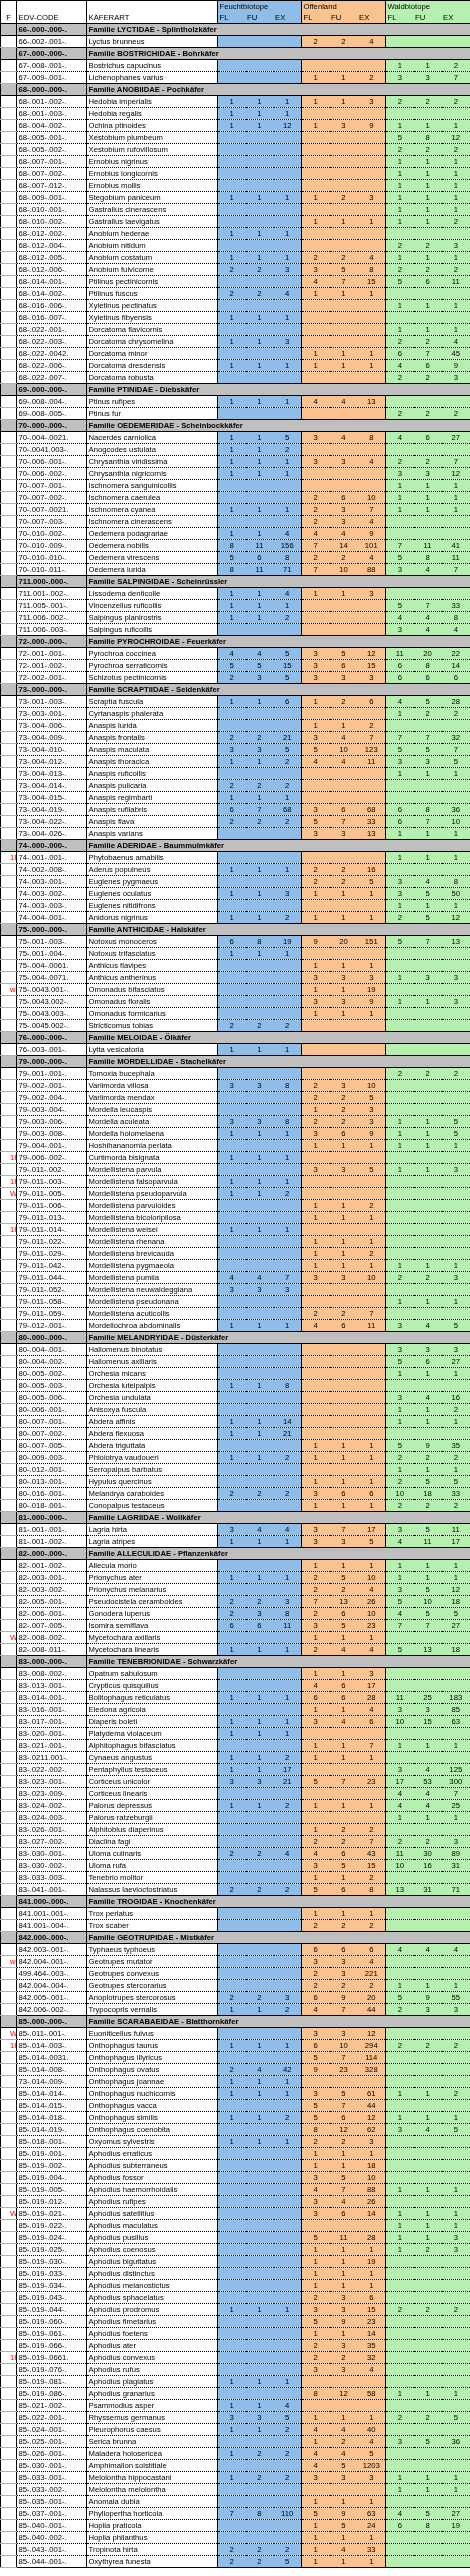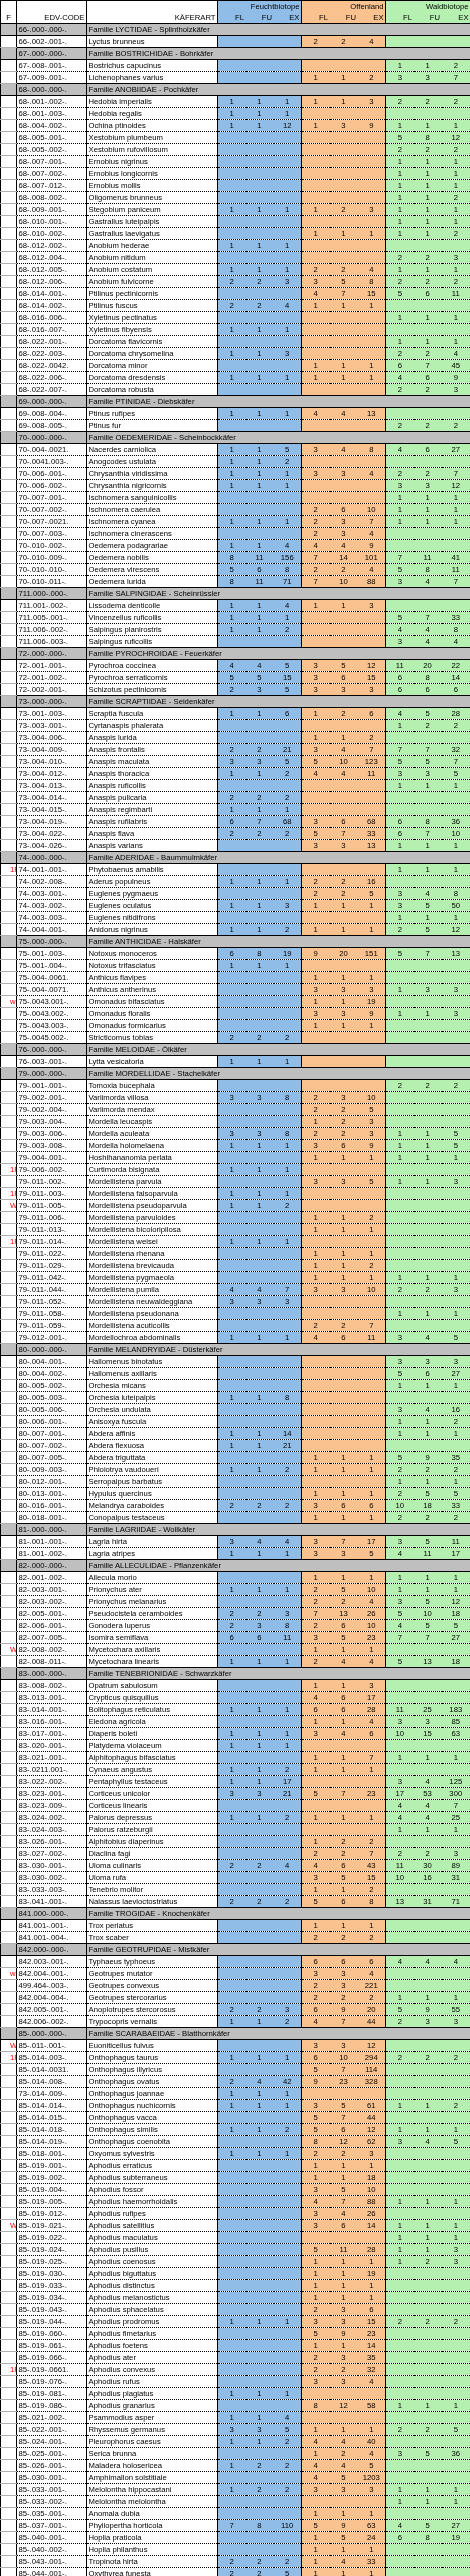--- a/index.html
+++ b/index.html
@@ -4,33 +4,33 @@
 <style>
   html,body{margin:0;padding:0;background:#fff}
   body{width:470px;font-family:"Liberation Sans",sans-serif;font-size:7.7px;color:#000}
   table{border-collapse:collapse;table-layout:fixed;width:470px;border:0.7px solid #000}
   th,td{height:11px;padding:0 1.5px;overflow:hidden;white-space:nowrap;vertical-align:middle;line-height:9.6px;font-weight:normal}
   
   .g0{background:var(--feucht)}
   .g1{background:var(--offen)}
   .g2{background:var(--wald)}
   
-  thead th{text-align:right}
+  thead th{text-align:left}
   thead tr.h2 th{border-bottom:0.7px solid #000}
-  thead .c-code,thead .c-name{text-align:right}
+  thead .c-code,thead .c-name{text-align:left}
   
   .c-f{border-right:0.7px solid #000;text-align:center}
   .c-code{border-right:0.7px solid #000}
   .c-name{border-right:0.7px solid #000}
   .gs{border-left:0.7px solid #000}
   
   td.c-val{text-align:center}
   tr.species td{border-bottom:0.7px dotted #000}
   tr.species td.c-f{border-bottom:0.7px solid #b0b0b0}
-  tr.family td{background:var(--family);border-top:0.7px solid #000;border-bottom:0.7px solid #000;font-weight:normal}
+  tr.family td{background:var(--family);border-top:0.7px solid #000;border-bottom:0.7px solid #000;font-weight:bold}
   .flag{color:var(--flag);padding:0 9px}
 </style>
 </head>
 <body>
 
 <table>
   <colgroup>
     <col style="width:16px">
       <col style="width:70px">
       <col style="width:131px">
@@ -233,50 +233,36 @@
         <td class="c-val g0"></td>
         <td class="c-val g1 gs"></td>
         <td class="c-val g1"></td>
         <td class="c-val g1"></td>
         <td class="c-val g2 gs">1</td>
         <td class="c-val g2">1</td>
         <td class="c-val g2">1</td>
       </tr>
       <tr class="species">
         <td class="c-f"></td>
-        <td class="c-code">68-.008-.002-.</td>
-        <td class="c-name">Oligomerus brunneus</td>
-        <td class="c-val g0"></td>
-        <td class="c-val g0"></td>
-        <td class="c-val g0"></td>
-        <td class="c-val g1 gs"></td>
-        <td class="c-val g1"></td>
-        <td class="c-val g1"></td>
-        <td class="c-val g2 gs">1</td>
-        <td class="c-val g2">1</td>
-        <td class="c-val g2">2</td>
-      </tr>
-      <tr class="species">
-        <td class="c-f"></td>
         <td class="c-code">68-.009-.001-.</td>
         <td class="c-name">Stegobium paniceum</td>
         <td class="c-val g0">1</td>
         <td class="c-val g0">1</td>
         <td class="c-val g0">1</td>
         <td class="c-val g1 gs">1</td>
         <td class="c-val g1">2</td>
         <td class="c-val g1">3</td>
         <td class="c-val g2 gs">1</td>
         <td class="c-val g2">1</td>
         <td class="c-val g2">1</td>
       </tr>
       <tr class="species">
         <td class="c-f"></td>
         <td class="c-code">68-.010-.001-.</td>
-        <td class="c-name">Gastrallus luteipalpis</td>
+        <td class="c-name">Gastrallus cinerascens</td>
         <td class="c-val g0"></td>
         <td class="c-val g0"></td>
         <td class="c-val g0"></td>
         <td class="c-val g1 gs"></td>
         <td class="c-val g1"></td>
         <td class="c-val g1"></td>
         <td class="c-val g2 gs">1</td>
         <td class="c-val g2">1</td>
         <td class="c-val g2">1</td>
       </tr>

